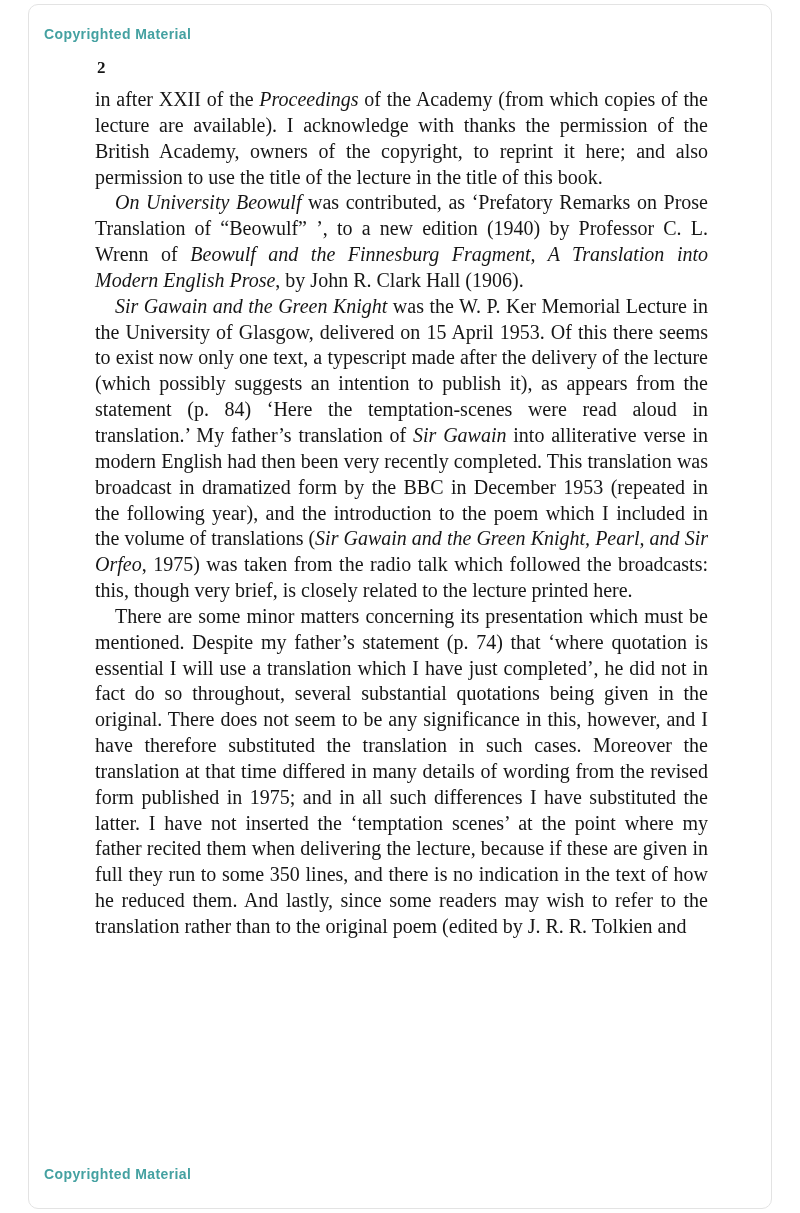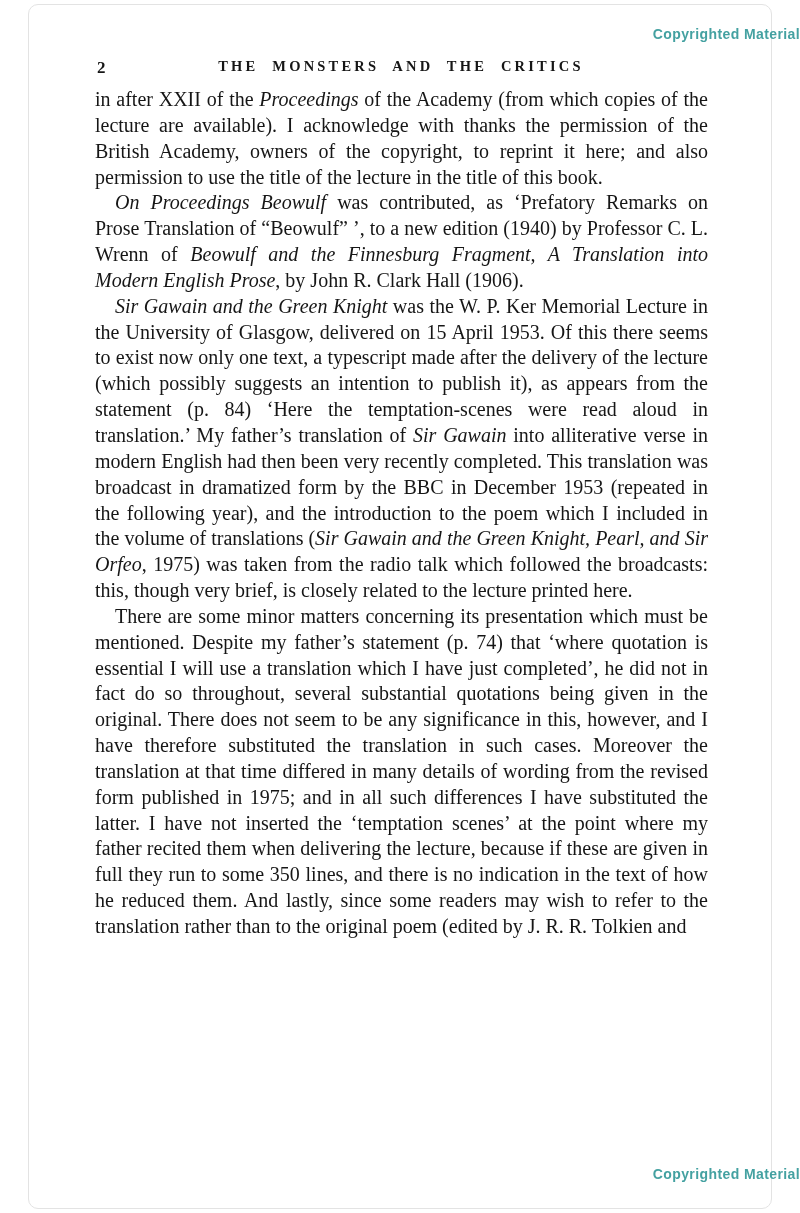--- a/index.html
+++ b/index.html
@@ -20,21 +20,21 @@
     right: 28px;
     bottom: 4px;
     border: 1px solid #e3e3e3;
     border-radius: 10px;
     pointer-events: none;
   }
   .notice {
     position: absolute;
     left: 0;
     right: 0;
-    text-align: right;
+    text-align: left;
     font-family: "Liberation Sans", sans-serif;
     font-weight: bold;
     font-size: 14px;
     letter-spacing: 0.4px;
     margin-left: 44px;
   }
   .notice.top { top: 26px; }
   .notice.bottom { top: 1166px; }
   .header {
     position: absolute;
@@ -74,23 +74,22 @@
 </style>
 </head>
 <body>
 
 <div class="page-edge"></div>
 
 <div class="notice top" style="color: rgb(68, 161, 161);">Copyrighted Material</div>
 
 <div class="header">
   <span class="pagenum">2</span>
-  <span class="running-head">THE MONSTERS AND THE CRITICS</span>
 </div>
 
 <div class="body-text" id="body-text">
     <p class=""><span>in after XXII of the </span><i>Proceedings</i><span> of the Academy (from which copies of the lecture are available). I acknowledge with thanks the permission of the British Academy, owners of the copyright, to reprint it here; and also permission to use the title of the lecture in the title of this book.</span></p>
-    <p class="indent"><i>On Proceedings Beowulf</i><span> was contributed, as ‘Prefatory Remarks on Prose Translation of “Beowulf” ’, to a new edition (1940) by Professor C. L. Wrenn of </span><i>Beowulf and the Finnesburg Fragment, A Translation into Modern English Prose</i><span>, by John R. Clark Hall (1906).</span></p>
+    <p class="indent"><i>On University Beowulf</i><span> was contributed, as ‘Prefatory Remarks on Prose Translation of “Beowulf” ’, to a new edition (1940) by Professor C. L. Wrenn of </span><i>Beowulf and the Finnesburg Fragment, A Translation into Modern English Prose</i><span>, by John R. Clark Hall (1906).</span></p>
     <p class="indent"><i>Sir Gawain and the Green Knight</i><span> was the W. P. Ker Memorial Lecture in the University of Glasgow, delivered on 15 April 1953. Of this there seems to exist now only one text, a typescript made after the delivery of the lecture (which possibly suggests an intention to publish it), as appears from the statement (p. 84) ‘Here the temptation-scenes were read aloud in translation.’ My father’s translation of </span><i>Sir Gawain</i><span> into alliterative verse in modern English had then been very recently completed. This translation was broadcast in dramatized form by the BBC in December 1953 (repeated in the following year), and the introduction to the poem which I included in the volume of translations (</span><i>Sir Gawain and the Green Knight, Pearl, and Sir Orfeo</i><span>, 1975) was taken from the radio talk which followed the broadcasts: this, though very brief, is closely related to the lecture printed here.</span></p>
     <p class="indent"><span>There are some minor matters concerning its presentation which must be mentioned. Despite my father’s statement (p. 74) that ‘where quotation is essential I will use a translation which I have just completed’, he did not in fact do so throughout, several substantial quotations being given in the original. There does not seem to be any significance in this, however, and I have therefore substituted the translation in such cases. Moreover the translation at that time differed in many details of wording from the revised form published in 1975; and in all such differences I have substituted the latter. I have not inserted the ‘temptation scenes’ at the point where my father recited them when delivering the lecture, because if these are given in full they run to some 350 lines, and there is no indication in the text of how he reduced them. And lastly, since some readers may wish to refer to the translation rather than to the original poem (edited by J. R. R. Tolkien and</span></p>
   </div>
 
 <div class="notice bottom" style="color: rgb(68, 161, 161);">Copyrighted Material</div>
 
 </body></html>

